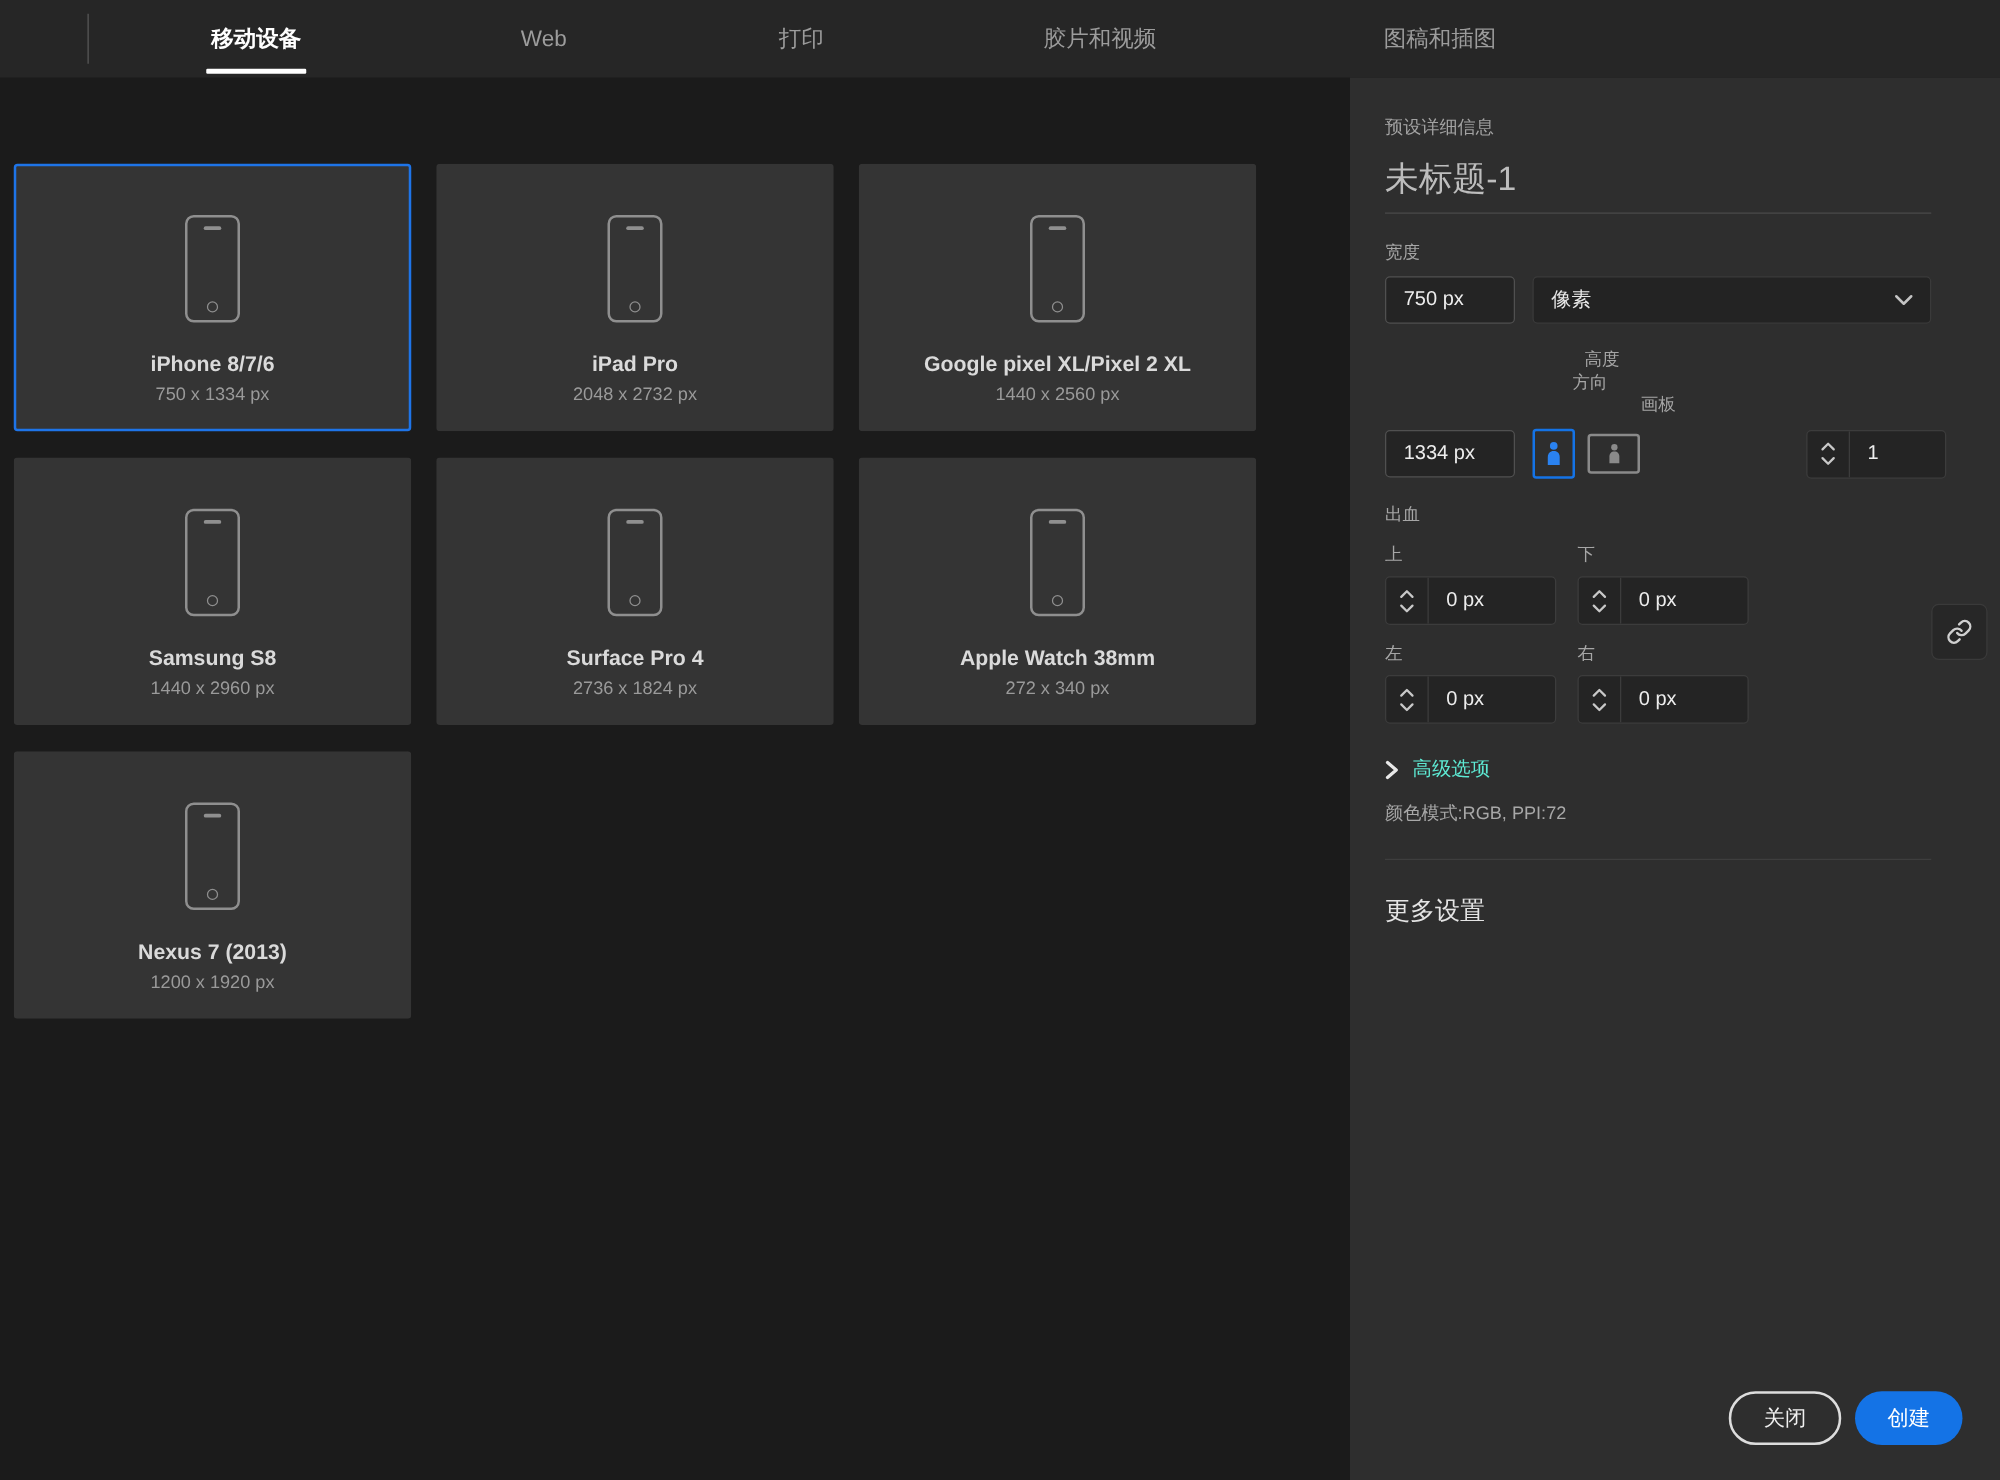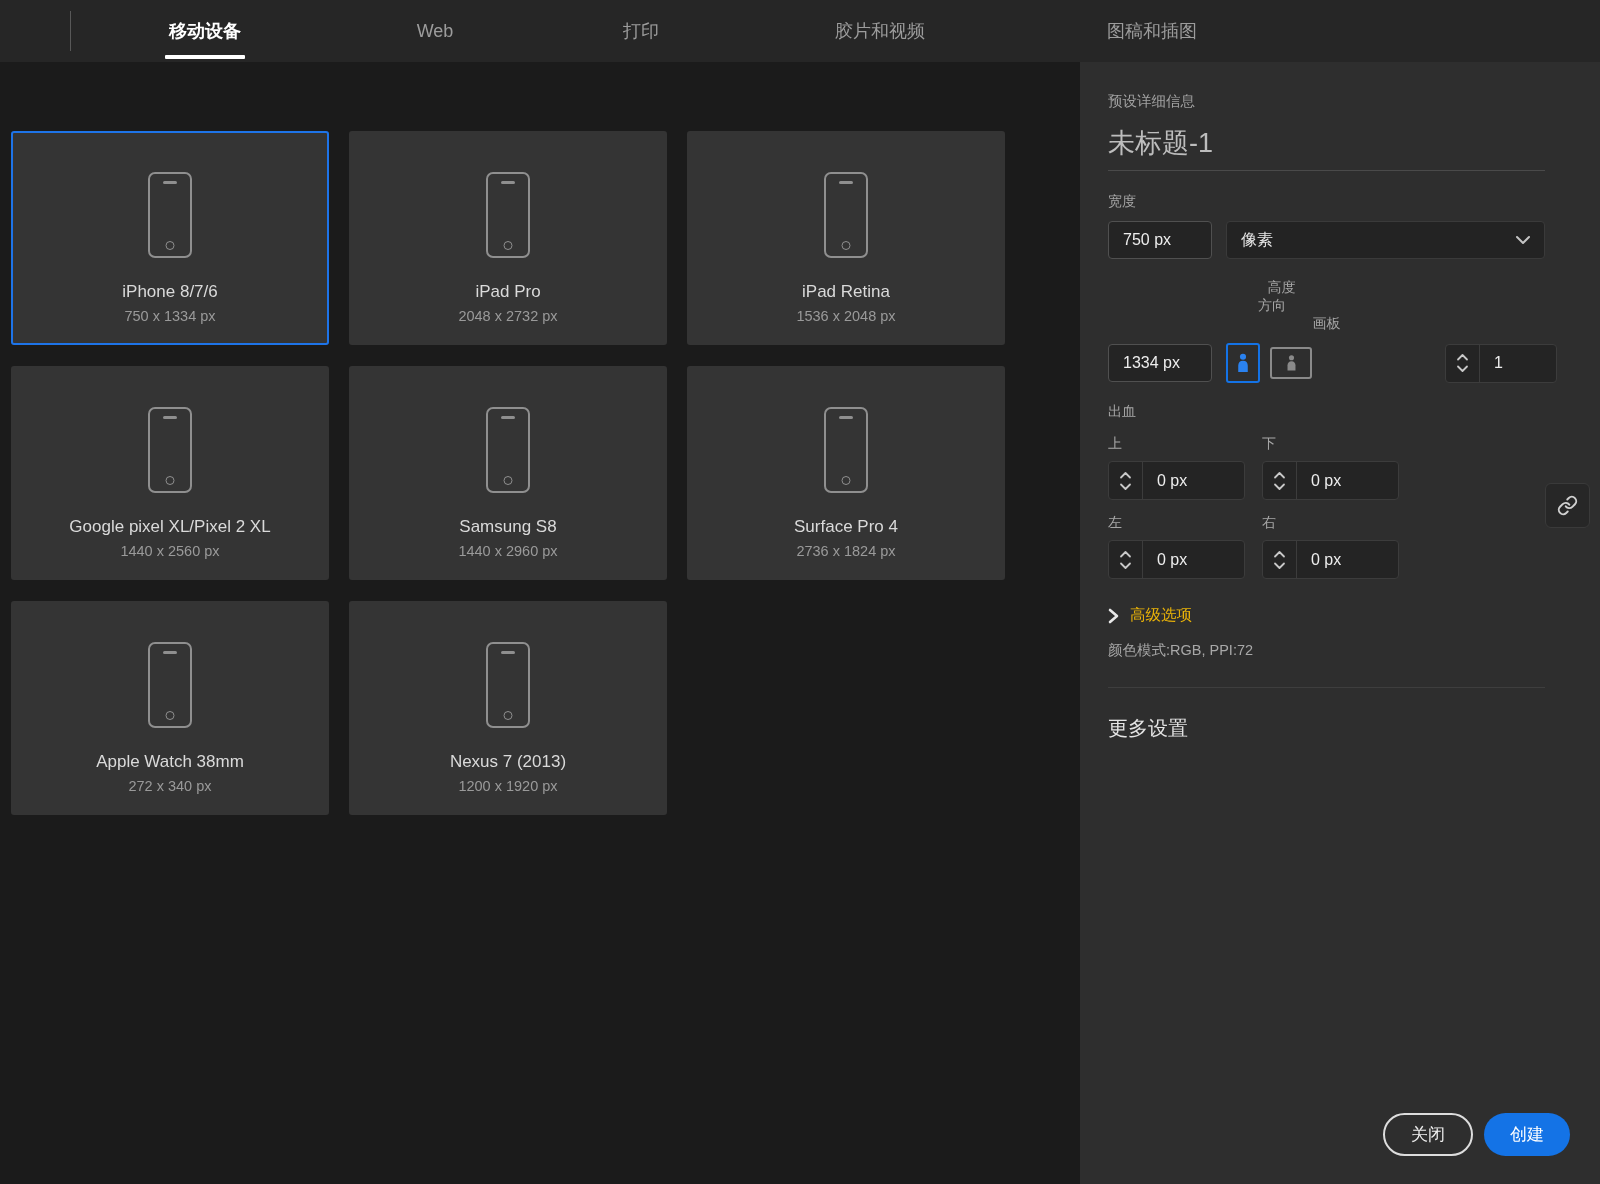--- a/index.html
+++ b/index.html
@@ -20,21 +20,21 @@
           display:flex; flex-wrap:wrap; align-content:flex-start; gap:21px 20px;
           padding:69px 0 0 11px; }
   .card { width:318px; height:214px; background:#343434; border:2px solid transparent; border-radius:3px;
           display:flex; flex-direction:column; align-items:center; cursor:pointer; }
   .card.selected { border-color:#1e74e8; }
   .device { width:44px; height:86px; border:2px solid #8f8f8f; border-radius:7px; position:relative; margin-top:39px; flex:0 0 auto; }
   .device::before { content:""; position:absolute; top:7px; left:50%; transform:translateX(-50%);
                     width:14px; height:2.5px; background:#8f8f8f; border-radius:2px; }
   .device::after { content:""; position:absolute; bottom:6px; left:50%; transform:translateX(-50%);
                    width:7px; height:7px; border:1.5px solid #8f8f8f; border-radius:50%; }
-  .card-title { margin-top:24px; font-size:17px; font-weight:normal; color:#dadada; line-height:20px; }
+  .card-title { margin-top:24px; font-size:17px; font-weight:bold; color:#dadada; line-height:20px; }
   .card-size  { margin-top:6px; font-size:14.5px; color:#9a9a9a; line-height:17px; }
 
   
   .panel { position:absolute; top:62px; right:0; width:520px; bottom:0; background:#2e2e2e; }
   .panel-inner { padding:30px 55px 0 28px; position:relative; }
   .panel-header { font-size:14.5px; color:#a2a2a2; }
   .doc-title { margin-top:16px; width:100%; font-size:27px; color:#bdbdbd; background:transparent;
                border:none; border-bottom:1px solid #4a4a4a; padding:0 0 12px 0; outline:none;
                font-family:inherit; }
   .field-label { font-size:14px; color:#a6a6a6; }
@@ -54,21 +54,21 @@
   .stepper-btns { width:34px; border-right:1px solid #3c3c3c; display:flex; flex-direction:column;
                   align-items:center; justify-content:center; gap:4px; cursor:pointer; }
   .stepper-val { display:flex; align-items:center; padding-left:14px; font-size:16px; color:#ededed; }
   .artboard-stepper { width:112px; margin-left:auto; margin-right:-12px; }
   .bleed-grid { display:grid; grid-template-columns:137px 137px; column-gap:17px; position:relative; }
   .bleed-grid .field-label { margin-top:14px; }
   .bleed-grid .stepper { margin-top:8px; }
   .link-btn { position:absolute; right:-45px; top:62px; width:45px; height:45px; background:#272727;
               border:1px solid #3a3a3a; border-radius:6px; display:flex; align-items:center; justify-content:center; cursor:pointer; }
   .advanced { margin-top:26px; display:flex; align-items:center; gap:11px; cursor:pointer;
-              font-size:15.5px; color:#eab308; }
+              font-size:15.5px; color:#5eead4; }
   .color-mode { margin-top:15px; font-size:14.5px; color:#a8a8a8; }
   .divider { margin-top:27px; height:1px; background:#3e3e3e; }
   .more-settings { margin-top:27px; font-size:20px; color:#e4e4e4; cursor:pointer; }
 
   
   .panel-footer { position:absolute; right:30px; bottom:28px; display:flex; align-items:center; gap:11px; }
   .btn { height:43px; border-radius:22px; font-size:17px; display:flex; align-items:center;
          padding:0 26px; cursor:pointer; font-family:inherit; }
   .btn-close { background:transparent; border:2px solid #dddddd; color:#f0f0f0; }
   .btn-create { background:var(--accent); border:none; color:#ffffff; }
@@ -106,25 +106,20 @@
       <div class="card-title">iPhone 8/7/6</div>
       <div class="card-size">750 x 1334 px</div>
     </div>
     <div class="card">
       <div class="device"></div>
       <div class="card-title">iPad Pro</div>
       <div class="card-size">2048 x 2732 px</div>
     </div>
     <div class="card">
       <div class="device"></div>
-      <div class="card-title">iPad Retina</div>
-      <div class="card-size">1536 x 2048 px</div>
-    </div>
-    <div class="card">
-      <div class="device"></div>
       <div class="card-title">Google pixel XL/Pixel 2 XL</div>
       <div class="card-size">1440 x 2560 px</div>
     </div>
     <div class="card">
       <div class="device"></div>
       <div class="card-title">Samsung S8</div>
       <div class="card-size">1440 x 2960 px</div>
     </div>
     <div class="card">
       <div class="device"></div>

